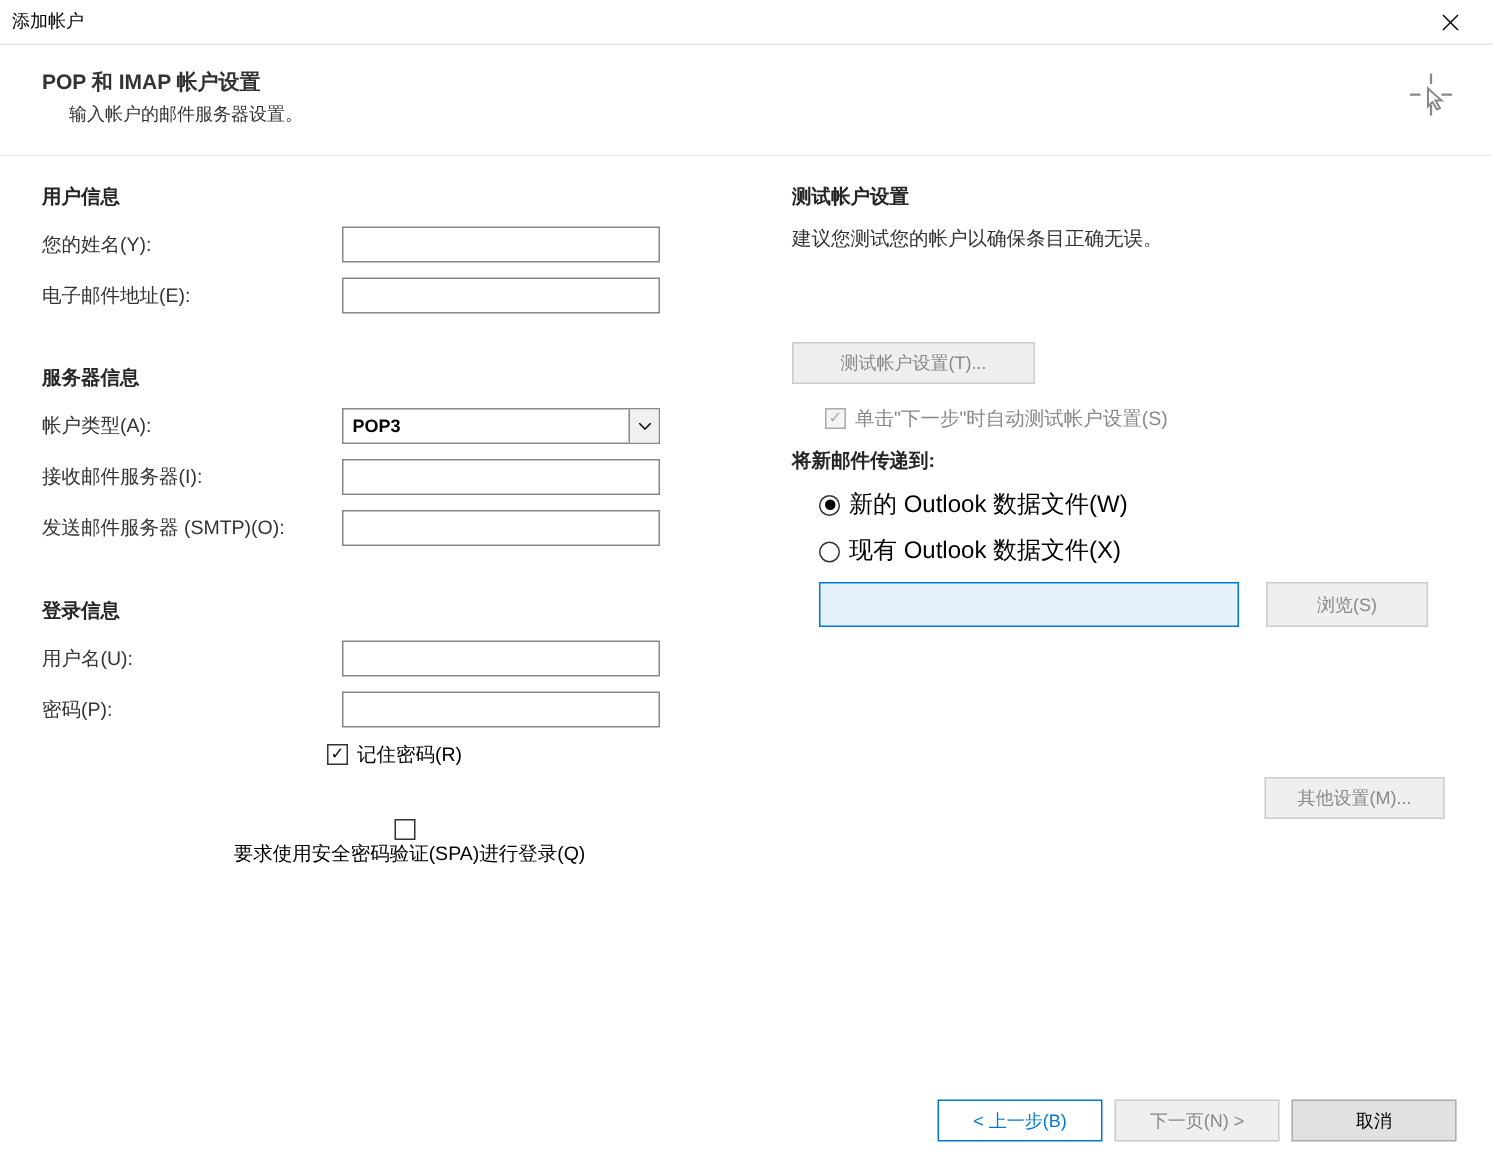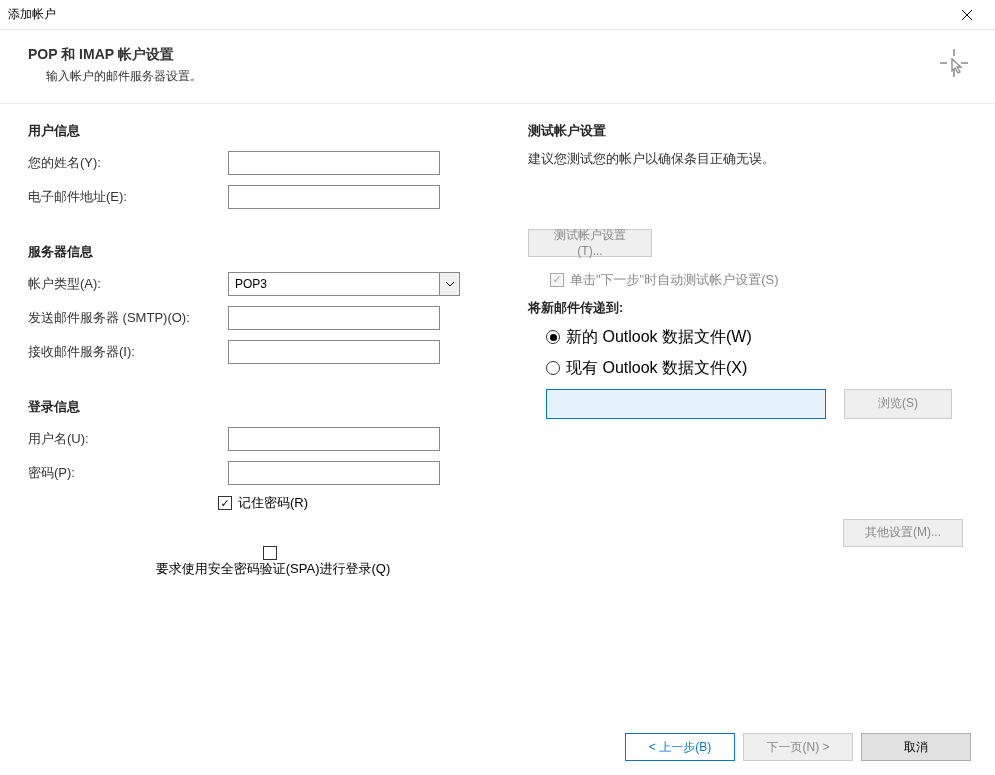--- a/index.html
+++ b/index.html
@@ -64,27 +64,28 @@
     }
     .text-input {
       width: 212px;
       height: 24px;
       border: 1px solid #888;
       padding: 2px 4px;
       font-size: 12px;
       background: #fff;
     }
     .select-wrap {
-      width: 232px;
+      width: 212px;
       height: 24px;
       border: 1px solid #888;
       display: flex;
       align-items: center;
       background: #fff;
       position: relative;
+      font-weight: bold;
     }
     .select-value { flex: 1; padding: 0 6px; font-size: 12px; }
     .select-arrow {
       width: 20px; height: 100%;
       border-left: 1px solid #888;
       display: flex; align-items: center; justify-content: center;
       background: #f0f0f0;
     }
     .checkbox-row {
       display: flex;
@@ -213,25 +214,25 @@
       <div class="select-wrap">
         <span class="select-value">POP3</span>
         <div class="select-arrow">
           <svg width="8" height="5" viewBox="0 0 8 5">
               <path d="M0 0 L4 4 L8 0" fill="none" stroke="#000" stroke-width="1"></path>
             </svg>
         </div>
       </div>
     </div>
     <div class="form-row">
+      <div class="form-label">接收邮件服务器(I):</div>
+      <input class="text-input" type="text" value="" style="">
+    </div>
+    <div class="form-row">
       <div class="form-label">发送邮件服务器 (SMTP)(O):</div>
-      <input class="text-input" type="text" value="" style="">
-    </div>
-    <div class="form-row">
-      <div class="form-label">接收邮件服务器(I):</div>
       <input class="text-input" type="text" value="" style="">
     </div>
 
     <div class="section-title section-gap">登录信息</div>
 
     <div class="form-row">
       <div class="form-label">用户名(U):</div>
       <input class="text-input" type="text" value="" style="">
     </div>
     <div class="form-row">
@@ -249,21 +250,21 @@
       <span>要求使用安全密码验证(SPA)进行登录(Q)</span>
     </div>
   </div>
 
   <div class="col-right">
     <div class="section-title">测试帐户设置</div>
     <div class="right-text">建议您测试您的帐户以确保条目正确无误。</div>
 
     <div style="height:42px;"></div>
 
-    <button class="btn disabled" style="width:124px;">测试帐户设置(T)...</button>
+    <button class="btn disabled" style="width:162px;">测试帐户设置(T)...</button>
 
     <div class="test-checkbox-row">
       <div class="checkbox disabled checked"></div>
       <span class="label-disabled">单击"下一步"时自动测试帐户设置(S)</span>
     </div>
 
     <div class="section-title deliver-section">将新邮件传递到:</div>
 
     <div class="radio-row">
       <div class="radio checked"></div>

